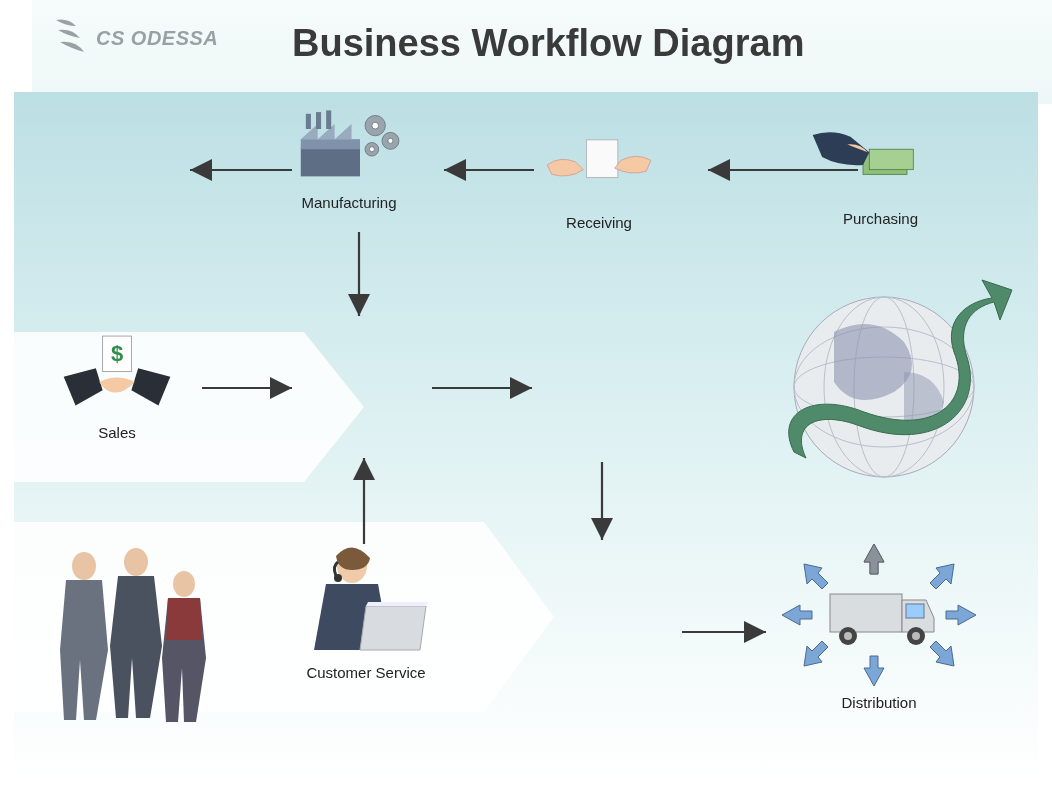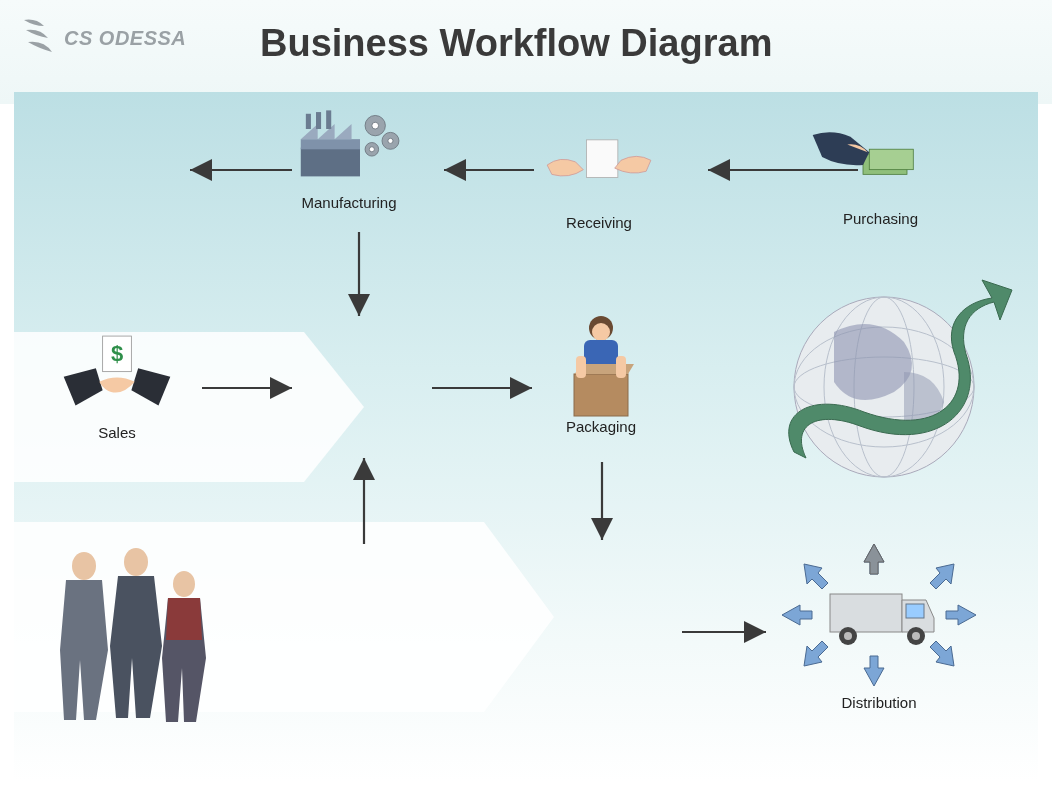--- a/index.html
+++ b/index.html
@@ -8,20 +8,21 @@
     height: 787px;
     font-family: Verdana, Geneva, sans-serif;
     background: #fff;
     position: relative;
     overflow: hidden;
   }
   .header {
     height: 104px;
     background: linear-gradient(#f6fbfb, #eef7f7);
     position: relative;
+    margin-left: 32px;
   }
   .logo {
     position: absolute;
     left: 18px;
     top: 16px;
     display: flex;
     align-items: center;
     color: #9aa1a5;
     font-style: italic;
     font-weight: bold;
@@ -158,34 +159,20 @@
         <text x="65" y="34" text-anchor="middle" font-size="26" font-weight="bold" fill="#2f8f4a">$</text>
         <polygon points="2,52 40,42 48,68 16,86" fill="#2a2e36"></polygon>
         <polygon points="128,52 90,42 82,68 114,86" fill="#2a2e36"></polygon>
         <path d="M44 58 Q65 48 86 58 Q72 74 58 70 Q50 68 44 58 Z" fill="#f5c9a4"></path>
       </svg>
     </div>
     <div class="label">Sales</div>
   </div>
 
 
-  <div class="node" style="left:532px; top:232px;">
-    <div class="icon">
-      <svg width="110" height="115" viewBox="0 0 110 115">
-        <circle cx="55" cy="16" r="12" fill="#6a4a32"></circle>
-        <circle cx="55" cy="20" r="9" fill="#f5c9a4"></circle>
-        <rect x="38" y="28" width="34" height="32" rx="6" fill="#3a66b5"></rect>
-        <rect x="28" y="62" width="54" height="42" fill="#b58b60" stroke="#8a6a4a"></rect>
-        <polygon points="28,62 40,52 88,52 82,62" fill="#c8a47c"></polygon>
-        <rect x="30" y="44" width="10" height="22" rx="4" fill="#f5c9a4"></rect>
-        <rect x="70" y="44" width="10" height="22" rx="4" fill="#f5c9a4"></rect>
-      </svg>
-    </div>
-    <div class="label">Packaging</div>
-  </div>
 
   <div class="node wide" style="left:740px; top:170px;">
     <div class="icon" style="width:260px;height:240px">
       <svg width="260" height="240" viewBox="0 0 260 240">
         <circle cx="130" cy="125" r="90" fill="#e8ecef" stroke="#aab" stroke-width="1"></circle>
         <g stroke="#b8c0cc" stroke-width="1" fill="none">
           <ellipse cx="130" cy="125" rx="90" ry="30"></ellipse>
           <ellipse cx="130" cy="125" rx="90" ry="60"></ellipse>
           <ellipse cx="130" cy="125" rx="30" ry="90"></ellipse>
           <ellipse cx="130" cy="125" rx="60" ry="90"></ellipse>
@@ -210,20 +197,34 @@
         </g>
         <g>
           <ellipse cx="148" cy="44" rx="11" ry="13" fill="#e8c4a4"></ellipse>
           <path d="M132 58 L164 58 L170 118 L160 182 L148 182 L146 128 L142 182 L130 182 L126 118 Z" fill="#556"></path>
           <path d="M132 58 L164 58 L166 100 L130 100 Z" fill="#8a3a3a"></path>
         </g>
       </svg>
     </div>
   </div>
 
+  <div class="node" style="left:282px; top:448px;">
+    <div class="icon" style="width:140px;height:120px">
+      <svg width="140" height="120" viewBox="0 0 140 120">
+        <ellipse cx="56" cy="26" rx="15" ry="17" fill="#f0cbaa"></ellipse>
+        <path d="M40 16 Q56 -2 74 18 Q72 30 56 30 Q42 30 40 16 Z" fill="#7a5a3a"></path>
+        <path d="M42 22 Q36 26 40 36" stroke="#333" stroke-width="3" fill="none"></path>
+        <circle cx="42" cy="38" r="4" fill="#333"></circle>
+        <path d="M30 44 L82 44 L94 110 L18 110 Z" fill="#3d4a60"></path>
+        <polygon points="70,66 130,66 124,110 64,110" fill="#d8dce0" stroke="#aaa"></polygon>
+        <polygon points="70,66 130,66 132,62 72,62" fill="#eef"></polygon>
+      </svg>
+    </div>
+    <div class="label">Customer Service</div>
+  </div>
 
 
   <div class="node" style="left:760px; top:448px;">
     <div class="icon" style="width:210px;height:150px">
       <svg width="210" height="150" viewBox="0 0 210 150">
 
         <g class="dist-arrow">
           <polygon points="100,4 110,22 104,22 104,34 96,34 96,22 90,22"></polygon>
           <polygon points="100,146 110,128 104,128 104,116 96,116 96,128 90,128"></polygon>
           <polygon points="8,75 26,65 26,71 38,71 38,79 26,79 26,85"></polygon>

